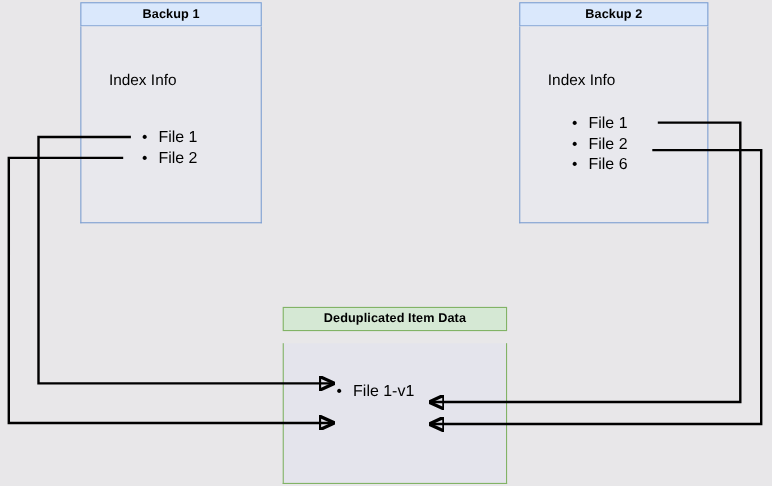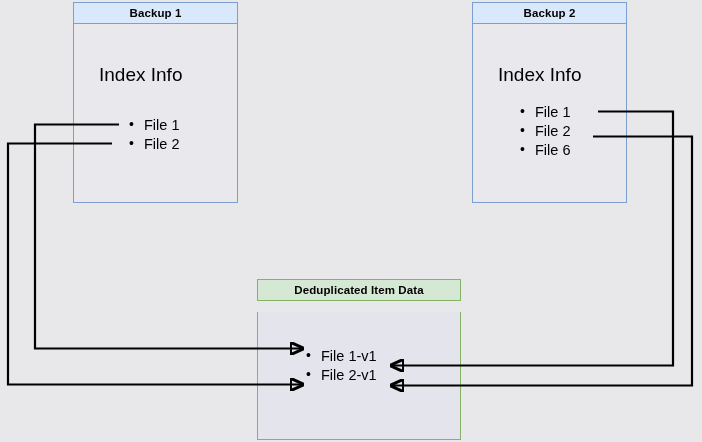--- a/index.html
+++ b/index.html
@@ -61,21 +61,21 @@
     border: 1px solid #82b366;
   }
   .green .box-body {
     background: #e4e4ec;
     border: 1px solid #82b366;
     border-top: none;
   }
 
   .index-label {
     position: absolute;
-    font-size: 19px;
+    font-size: 14px;
     color: #000;
     white-space: nowrap;
   }
   .file-list {
     position: absolute;
     margin: 0;
     padding: 0;
     list-style: none;
   }
   .file-list li {
@@ -124,38 +124,37 @@
     <div class="box-header">Backup 1</div>
     <div class="box-body" style="top:22px;">
       <div class="index-label" style="left:25px; top:40px;">Index Info</div>
       <ul class="file-list" style="left:54px; top:92px;">
         <li>File 1</li>
         <li>File 2</li>
       </ul>
     </div>
   </div>
 
-  <div class="box blue" style="left:472px; top:2px; width:155px; height:201px;">
+  <div class="box blue" style="left:472px; top:2px; width:172px; height:201px;">
     <div class="box-header">Backup 2</div>
     <div class="box-body" style="top:22px;">
       <div class="index-label" style="left:25px; top:40px;">Index Info</div>
       <ul class="file-list" style="left:46px; top:79px;">
         <li>File 1</li>
         <li>File 2</li>
         <li>File 6</li>
       </ul>
     </div>
   </div>
 
   <div class="box green" style="left:257px; top:279px; width:204px; height:161px;">
     <div class="box-header">Deduplicated Item Data</div>
     <div class="box-body" style="top:22px;margin-top:11px;">
       <ul class="file-list dedup-list" style="left:47px; top:35px;">
         <li>File 1-v1</li>
-        <li>File 2-v1</li>
       </ul>
     </div>
   </div>
 
   <svg id="wires" viewBox="0 0 702 442" xmlns="http://www.w3.org/2000/svg">
     <defs>
       <marker id="arrowR" viewBox="0 0 10 10" refX="9.2" refY="5" markerWidth="6.2" markerHeight="6.2" orient="auto-start-reverse">
         <path d="M 0 0.4 L 10 5 L 0 9.6 z" fill="#000" stroke="none"></path>
       </marker>
     </defs>

